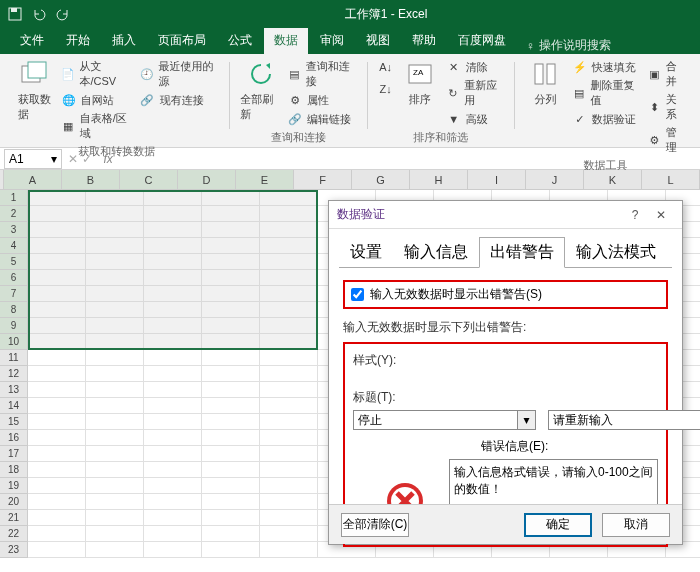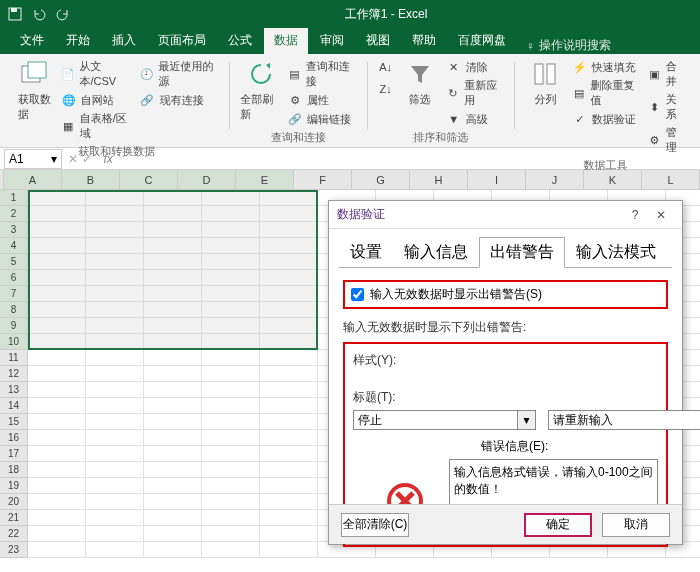--- a/index.html
+++ b/index.html
@@ -64,21 +64,21 @@
 .combo input { flex: 1; border: 1px solid #888; height: 20px; padding: 0 4px; font-size: 12px; }
 .combo .drop { width: 18px; border: 1px solid #888; border-left: none; display: flex; align-items: center; justify-content: center; background: #eee; cursor: pointer; }
 .txt { flex: 1; border: 1px solid #888; height: 20px; padding: 0 4px; font-size: 12px; }
 .errmsg-label { margin-top: 8px; font-size: 12px; }
 .area-row { display: flex; gap: 12px; margin-top: 4px; align-items: flex-start; }
 .erricon { width: 44px; height: 44px; margin: 20px 10px 0 30px; }
 .textarea { flex: 1; border: 1px solid #888; height: 78px; padding: 4px; font-size: 12px; resize: none; }
 .dlg-footer { position: absolute; bottom: 0; left: 0; right: 0; height: 40px; background: #f0f0f0; border-top: 1px solid #ccc; display: flex; align-items: center; padding: 0 12px; gap: 10px; }
 .dlg-footer .spacer { flex: 1; }
 .btn { min-width: 68px; height: 24px; border: 1px solid #999; background: #fdfdfd; font-size: 12px; cursor: pointer; }
-.btn.primary { border: 2px solid #be185d; }
+.btn.primary { border: 2px solid #0369a1; }
 input[type=checkbox] { width: 13px; height: 13px; }
 </style>
 </head>
 <body>
 
 <div class="titlebar">
   <span class="qat-icon">
       <svg width="14" height="14" viewBox="0 0 14 14">
         <rect x="1" y="1" width="12" height="12" fill="none" stroke="#fff"></rect>
         <rect x="3" y="1" width="6" height="4" fill="#fff"></rect>
@@ -191,25 +191,26 @@
       <div class="col" style="gap:4px">
         <div class="small-row">
             <span class="ico">A↓</span>
           </div>
         <div class="small-row">
             <span class="ico">Z↓</span>
           </div>
       </div>
       <div class="big-btn">
         <span class="ico">
-            <svg width="22" height="22">
-              <path d="M2 3 L20 3 L13 12 L13 20 L9 18 L9 12 Z" fill="#888"></path>
+            <svg width="26" height="26">
+              <rect x="2" y="4" width="22" height="18" fill="#fff" stroke="#888"></rect>
+              <text x="6" y="14" font-size="8">ZA</text>
             </svg>
           </span>
-        <span>筛选</span>
+        <span>排序</span>
       </div>
       <div class="col">
         <div class="small-row">
             <span class="ico">✕</span>
             <span>清除</span>
           </div>
         <div class="small-row">
             <span class="ico">↻</span>
             <span>重新应用</span>
           </div>

